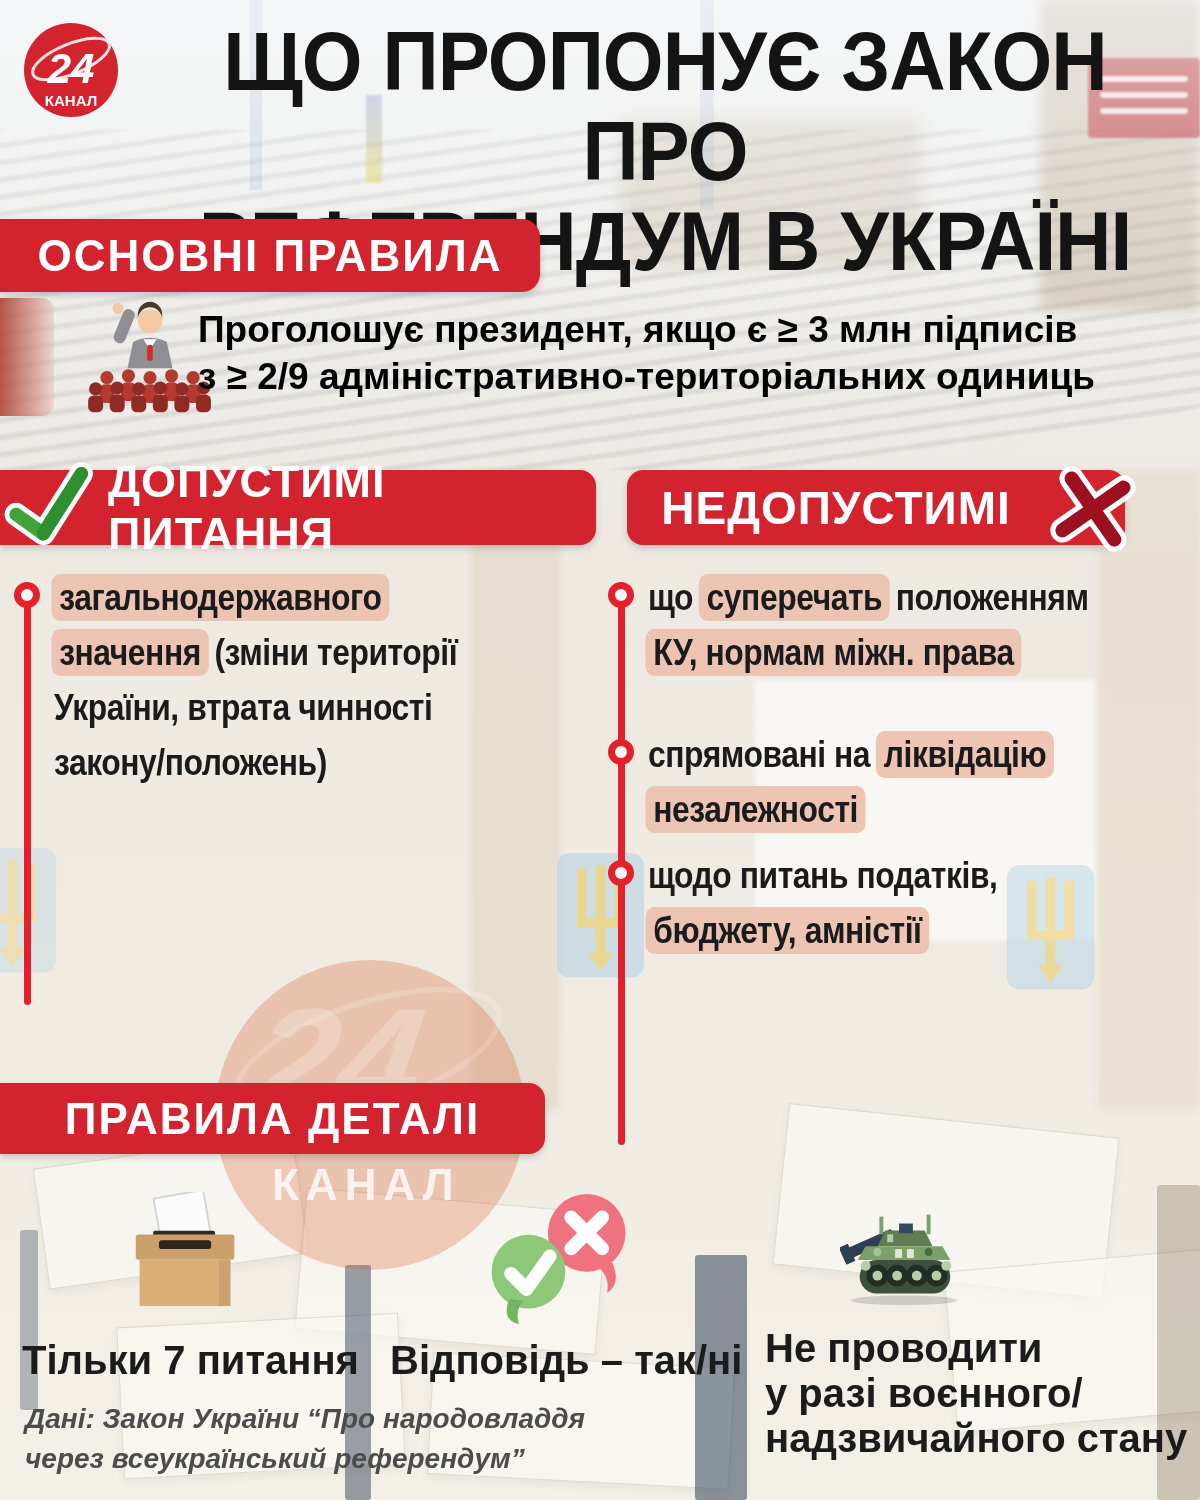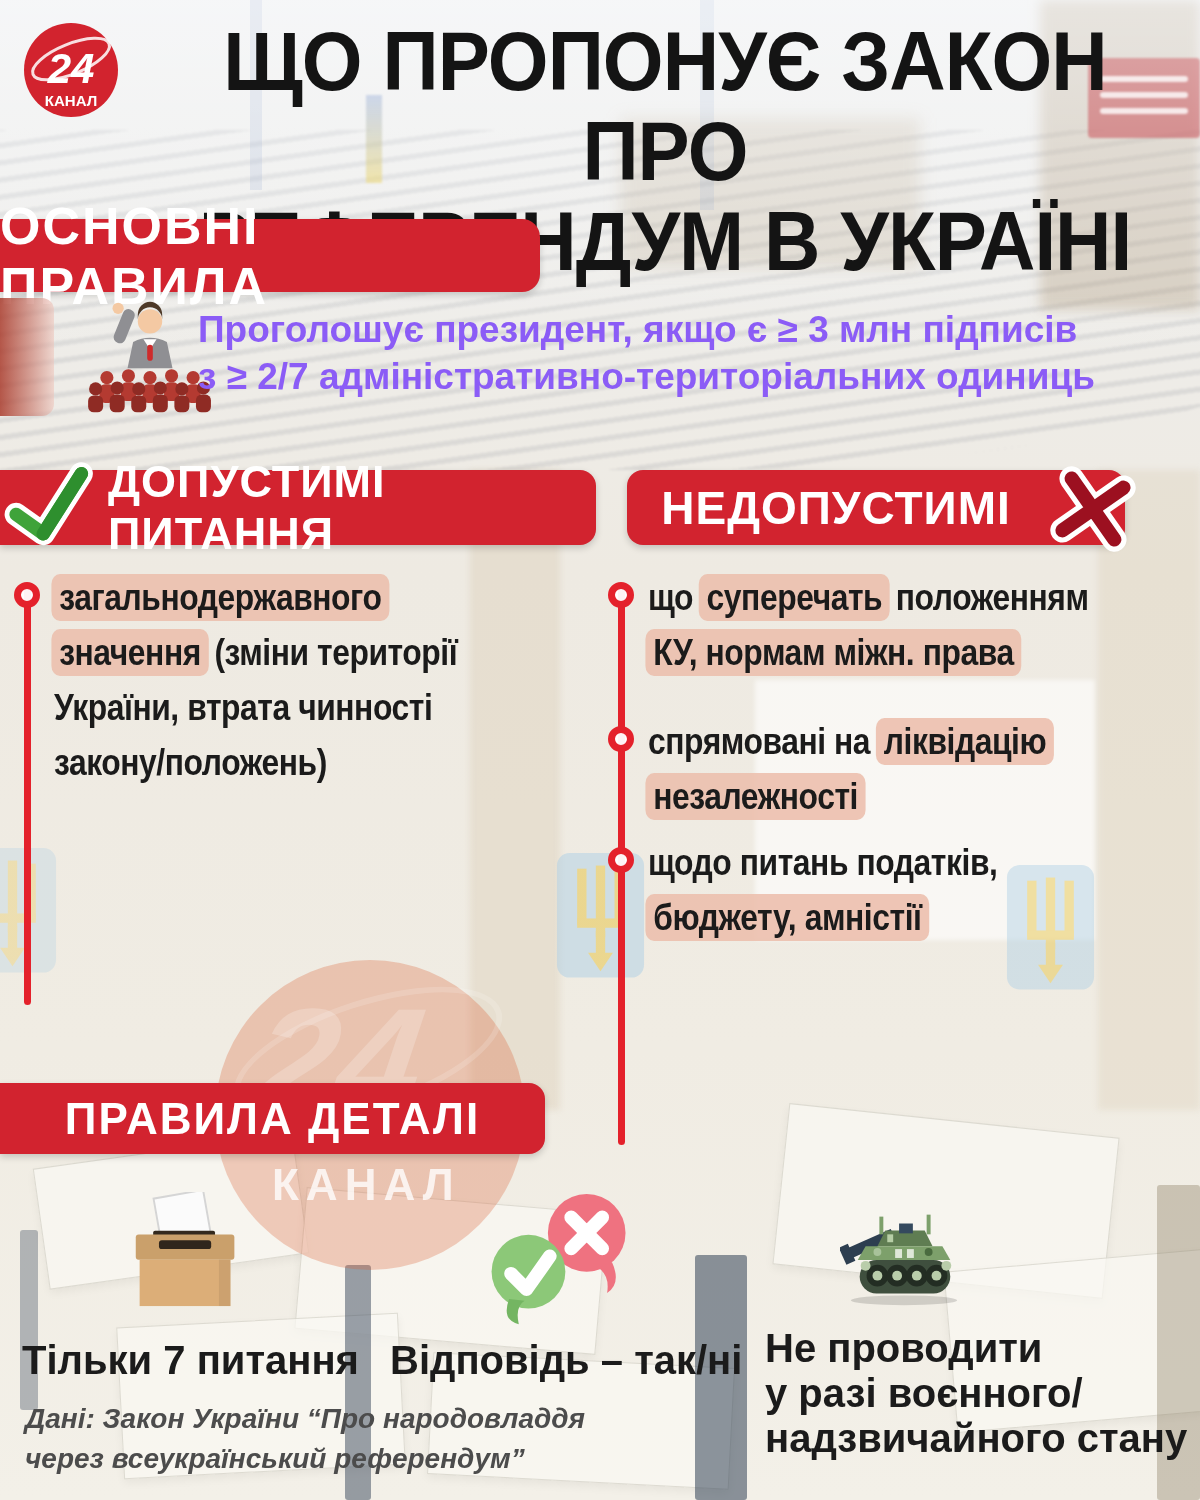--- a/index.html
+++ b/index.html
@@ -39,42 +39,42 @@
   .wm-kanal{left:272px;top:1160px;font-size:44px;font-weight:bold;letter-spacing:7px;
     color:rgba(255,255,255,.78);}
   
   .ct{z-index:2;}
   .title{left:130px;top:16px;width:1070px;text-align:center;color:#141414;
     font-size:84px;line-height:90px;font-weight:900;letter-spacing:-1px;
     transform:scaleX(.93);transform-origin:50% 0;}
   .banner{background:#d2232f;color:#fff;display:flex;align-items:center;justify-content:center;
     font-weight:bold;box-shadow:0 3px 7px rgba(0,0,0,.18);}
   .banner-rules{left:0;top:219px;width:540px;height:73px;border-radius:0 18px 18px 0;
-    font-size:52px;letter-spacing:2px;}
+    font-size:44px;letter-spacing:2px;}
   .banner-allowed{left:0;top:470px;width:596px;height:75px;border-radius:0 16px 16px 0;
     font-size:45px;letter-spacing:1px;padding-left:108px;box-sizing:border-box;}
   .banner-banned{left:627px;top:470px;width:498px;height:75px;border-radius:16px;
     font-size:46px;letter-spacing:1px;padding-right:80px;box-sizing:border-box;}
   .banner-details{left:0;top:1083px;width:545px;height:71px;border-radius:0 16px 16px 0;
     font-size:44px;letter-spacing:2px;}
   .rules-strip{left:0;top:298px;width:54px;height:118px;border-radius:0 12px 12px 0;
     background:linear-gradient(90deg,rgba(170,60,45,.85),rgba(238,196,186,.55));}
-  .rules-text{left:198px;top:306px;font-size:37px;line-height:47px;font-weight:bold;color:#8b5cf6;}
+  .rules-text{left:198px;top:306px;font-size:37px;line-height:47px;font-weight:bold;color:#000000;}
   .icon-check{left:2px;top:458px;z-index:3;}
   .icon-cross{left:1046px;top:462px;z-index:3;}
   
   .b-col{position:absolute;top:570px;z-index:2;}
   .b-col::before{content:'';position:absolute;left:10px;top:14px;width:7px;background:#e4212b;border-radius:4px;}
   .b-col.left{left:14px;width:592px;}
   .b-col.left::before{height:421px;}
   .b-col.right{left:608px;width:592px;}
   .b-col.right::before{height:561px;}
   .b-item{position:relative;padding-left:40px;}
   .b-col.left .b-item:nth-child(2){}
-  .b-col.right .b-item:nth-child(2){margin-top:34px;}
+  .b-col.right .b-item:nth-child(2){margin-top:47px;}
   .b-col.right .b-item:nth-child(3){margin-top:11px;}
   .b-col.right .b-item:nth-child(4){margin-top:44px;}
   .b-ring{position:absolute;left:0;top:12px;width:12px;height:12px;border:7px solid #e4212b;
     border-radius:50%;background:rgba(255,255,255,.95);}
   .b-lines{font-size:37px;font-weight:bold;color:#1b1b1b;letter-spacing:-.5px;
     transform:scaleX(.86);transform-origin:0 0;}
   .b-line{height:55px;line-height:55px;white-space:nowrap;}
   .hl{background:rgba(236,190,172,.88);border-radius:10px;padding:3px 9px;margin:0 -3px;}
   
   .d-label{font-size:40px;line-height:45px;font-weight:bold;color:#1b1b1b;white-space:nowrap;}
@@ -198,21 +198,21 @@
       <circle cx="114" cy="94" r="7"></circle>
         <rect x="106" y="101" width="16" height="18" rx="6"></rect>
       <circle cx="137" cy="93" r="7"></circle>
         <rect x="129" y="100" width="16" height="19" rx="6"></rect>
     </g>
   </g>
 </svg>
 
 <div class="abs ct rules-text">
   <div>Проголошує президент, якщо є ≥ 3 млн підписів</div>
-  <div>з ≥ 2/7 адміністративно-територіальних одиниць</div>
+  <div>з ≥ 2/9 адміністративно-територіальних одиниць</div>
 </div>
 
 <div class="abs ct banner banner-allowed">ДОПУСТИМІ ПИТАННЯ</div>
 <div class="abs ct banner banner-banned">НЕДОПУСТИМІ</div>
 
 <svg class="abs ct icon-check" width="96" height="96" viewBox="0 0 100 100">
   <g transform="rotate(-6 50 50)">
     <path d="M14,55 L40,78 L86,20" fill="none" stroke="#ffffff" stroke-width="24" stroke-linecap="round" stroke-linejoin="round"></path>
     <path d="M14,55 L40,78 L86,20" fill="none" stroke="#3fa33a" stroke-width="14" stroke-linecap="round" stroke-linejoin="round"></path>
     <path d="M40,78 L86,20" fill="none" stroke="#2e8f2e" stroke-width="14" stroke-linecap="round"></path>

